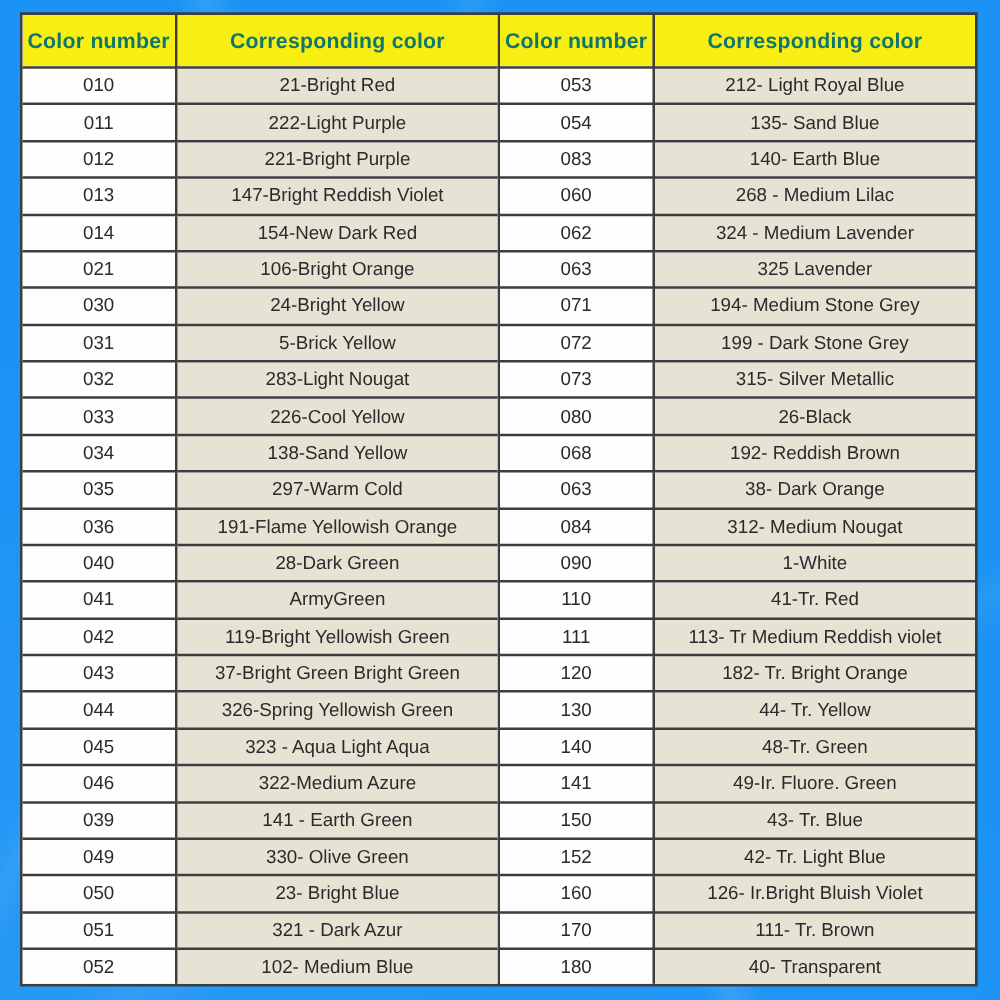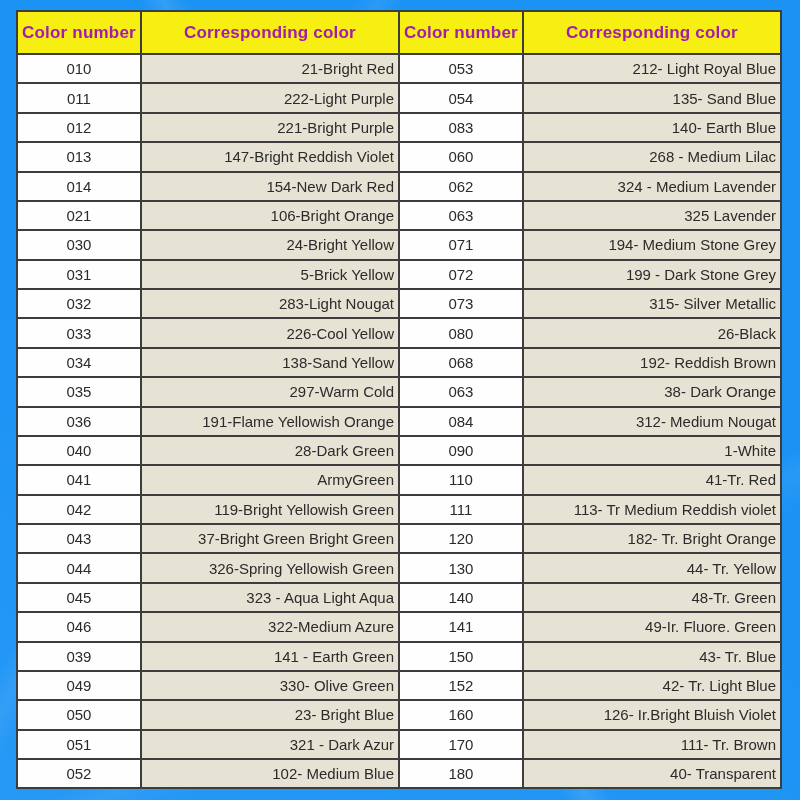--- a/index.html
+++ b/index.html
@@ -42,33 +42,33 @@
   th, td {
     border: 2px solid var(--border-dark, #3d3d3d);
     text-align: center;
     vertical-align: middle;
     padding: 0 4px;
     overflow: hidden;
     white-space: nowrap;
   }
   th {
     background: var(--header-yellow, #f7ee12);
-    color: #a21caf;
+    color: #0f766e;
     font-size: 17px;
     font-weight: bold;
     height: 41px;
     letter-spacing: .2px;
   }
   th.num-col { width: 30.6%; }
   td {
     color: var(--text-dark, #2b2b2b);
     font-size: 15px;
   }
   td.num   { background: var(--row-white, #fefefe); }
-  td.color { background: var(--row-beige, #e7e3d4); text-align: right; }
+  td.color { background: var(--row-beige, #e7e3d4); }
 </style>
 </head>
 <body>
 
 <div class="tables-wrap">
 
   <table>
     <thead>
       <tr>
         <th class="num-col">Color number</th>

